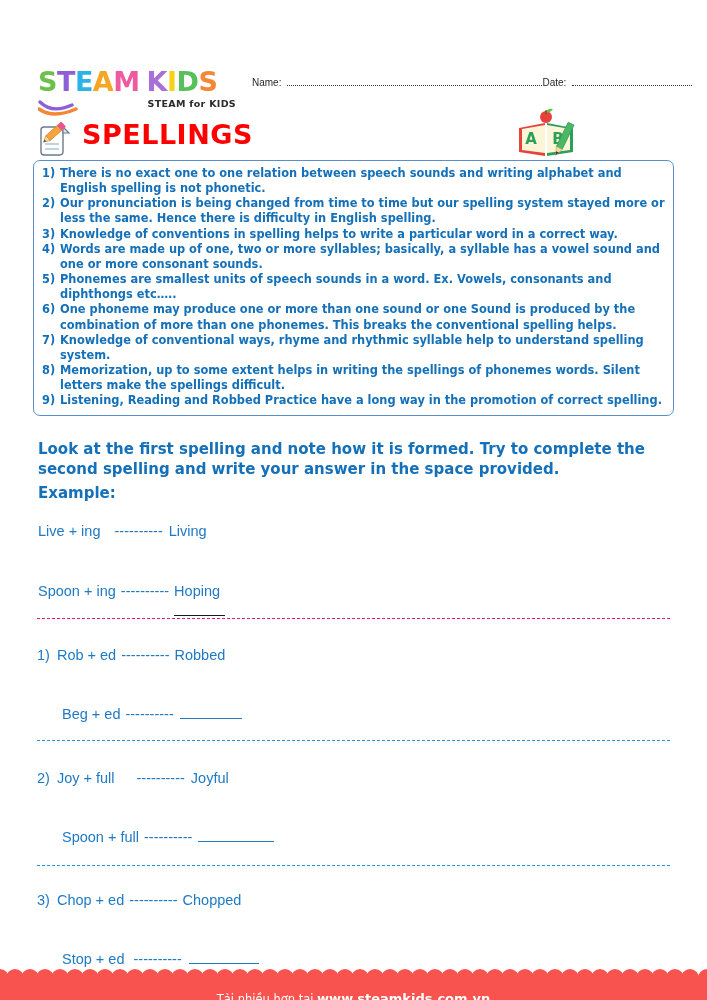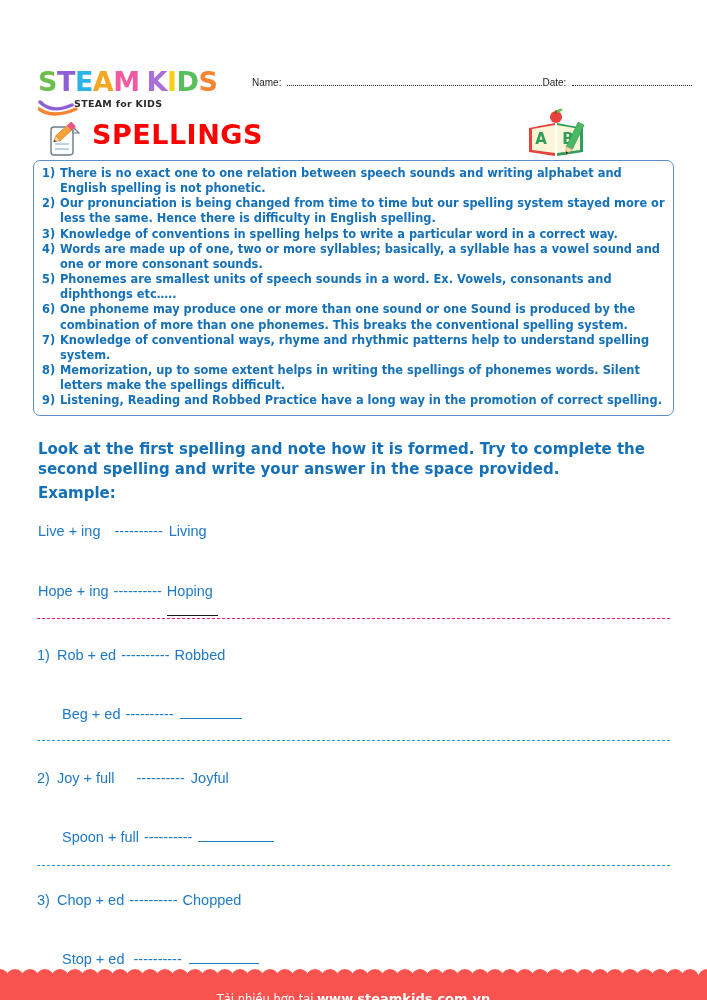--- a/index.html
+++ b/index.html
@@ -44,20 +44,21 @@
   .logo-word span { display: inline-block; }
   .logo-gap { width: 7px; display: inline-block; }
   .logo-sub {
     margin-top: 3px;
     margin-left: 36px;
     font-size: 9.5px;
     font-weight: bold;
     color: #2b2b2b;
     letter-spacing: 0.3px;
     font-family: "DejaVu Sans", sans-serif;
+    text-align: right;
   }
   .swoosh {
     position: absolute;
     left: 0px;
     top: 30px;
     width: 42px;
     height: 20px;
   }
 
   .namedate {
@@ -79,21 +80,21 @@
     border-bottom: 1.6px dotted #333;
     height: 10px;
   }
   .nd-line.name { width: 255px; }
   .nd-line.date { width: 120px; }
   .nd-spacer { width: 18px; }
 
   
   .title-row {
     position: absolute;
-    left: 14px; top: 76px;
+    left: 4px; top: 76px;
     width: 611px;
     height: 48px;
   }
   .pencil-icon {
     position: absolute;
     left: 32px;
     top: 2px;
     width: 38px;
     height: 40px;
   }
@@ -314,25 +315,25 @@
     <div class="note-item">
       <span class="note-num">4)</span>
       <span class="note-text">Words are made up of one, two or more syllables; basically, a syllable has a vowel sound and one or more consonant sounds.</span>
     </div>
     <div class="note-item">
       <span class="note-num">5)</span>
       <span class="note-text">Phonemes are smallest units of speech sounds in a word. Ex. Vowels, consonants and diphthongs etc…..</span>
     </div>
     <div class="note-item">
       <span class="note-num">6)</span>
-      <span class="note-text">One phoneme may produce one or more than one sound or one Sound is produced by the combination of more than one phonemes. This breaks the conventional spelling system.</span>
+      <span class="note-text">One phoneme may produce one or more than one sound or one Sound is produced by the combination of more than one phonemes. This breaks the conventional spelling helps.</span>
     </div>
     <div class="note-item">
       <span class="note-num">7)</span>
-      <span class="note-text">Knowledge of conventional ways, rhyme and rhythmic patterns help to understand spelling system.</span>
+      <span class="note-text">Knowledge of conventional ways, rhyme and rhythmic syllable help to understand spelling system.</span>
     </div>
     <div class="note-item">
       <span class="note-num">8)</span>
       <span class="note-text">Memorization, up to some extent helps in writing the spellings of phonemes words. Silent letters make the spellings difficult.</span>
     </div>
     <div class="note-item">
       <span class="note-num">9)</span>
       <span class="note-text">Listening, Reading and Robbed Practice have a long way in the promotion of correct spelling.</span>
     </div>
   </div>
@@ -342,21 +343,21 @@
 
   <div class="ex-line" style="left:38px; top:483px;">
     <span>Live + ing</span>
     <span style="width:14px"></span>
     <span>----------</span>
     <span style="width:6px"></span>
     <span>Living</span>
   </div>
 
   <div class="ex-line" style="left:38px; top:543px;">
-    <span>Hope + ing</span>
+    <span>Spoon + ing</span>
     <span style="width:5px"></span>
     <span>----------</span>
     <span style="width:5px"></span>
     <span class="ex-answer underlined">Hoping</span>
     <span class="ex-answer underlined" style="width:5px">&nbsp;</span>
   </div>
 
   <div class="sep" style="top:578px;"></div>
 
   <div class="ex-line" style="left:37px; top:607px;">

